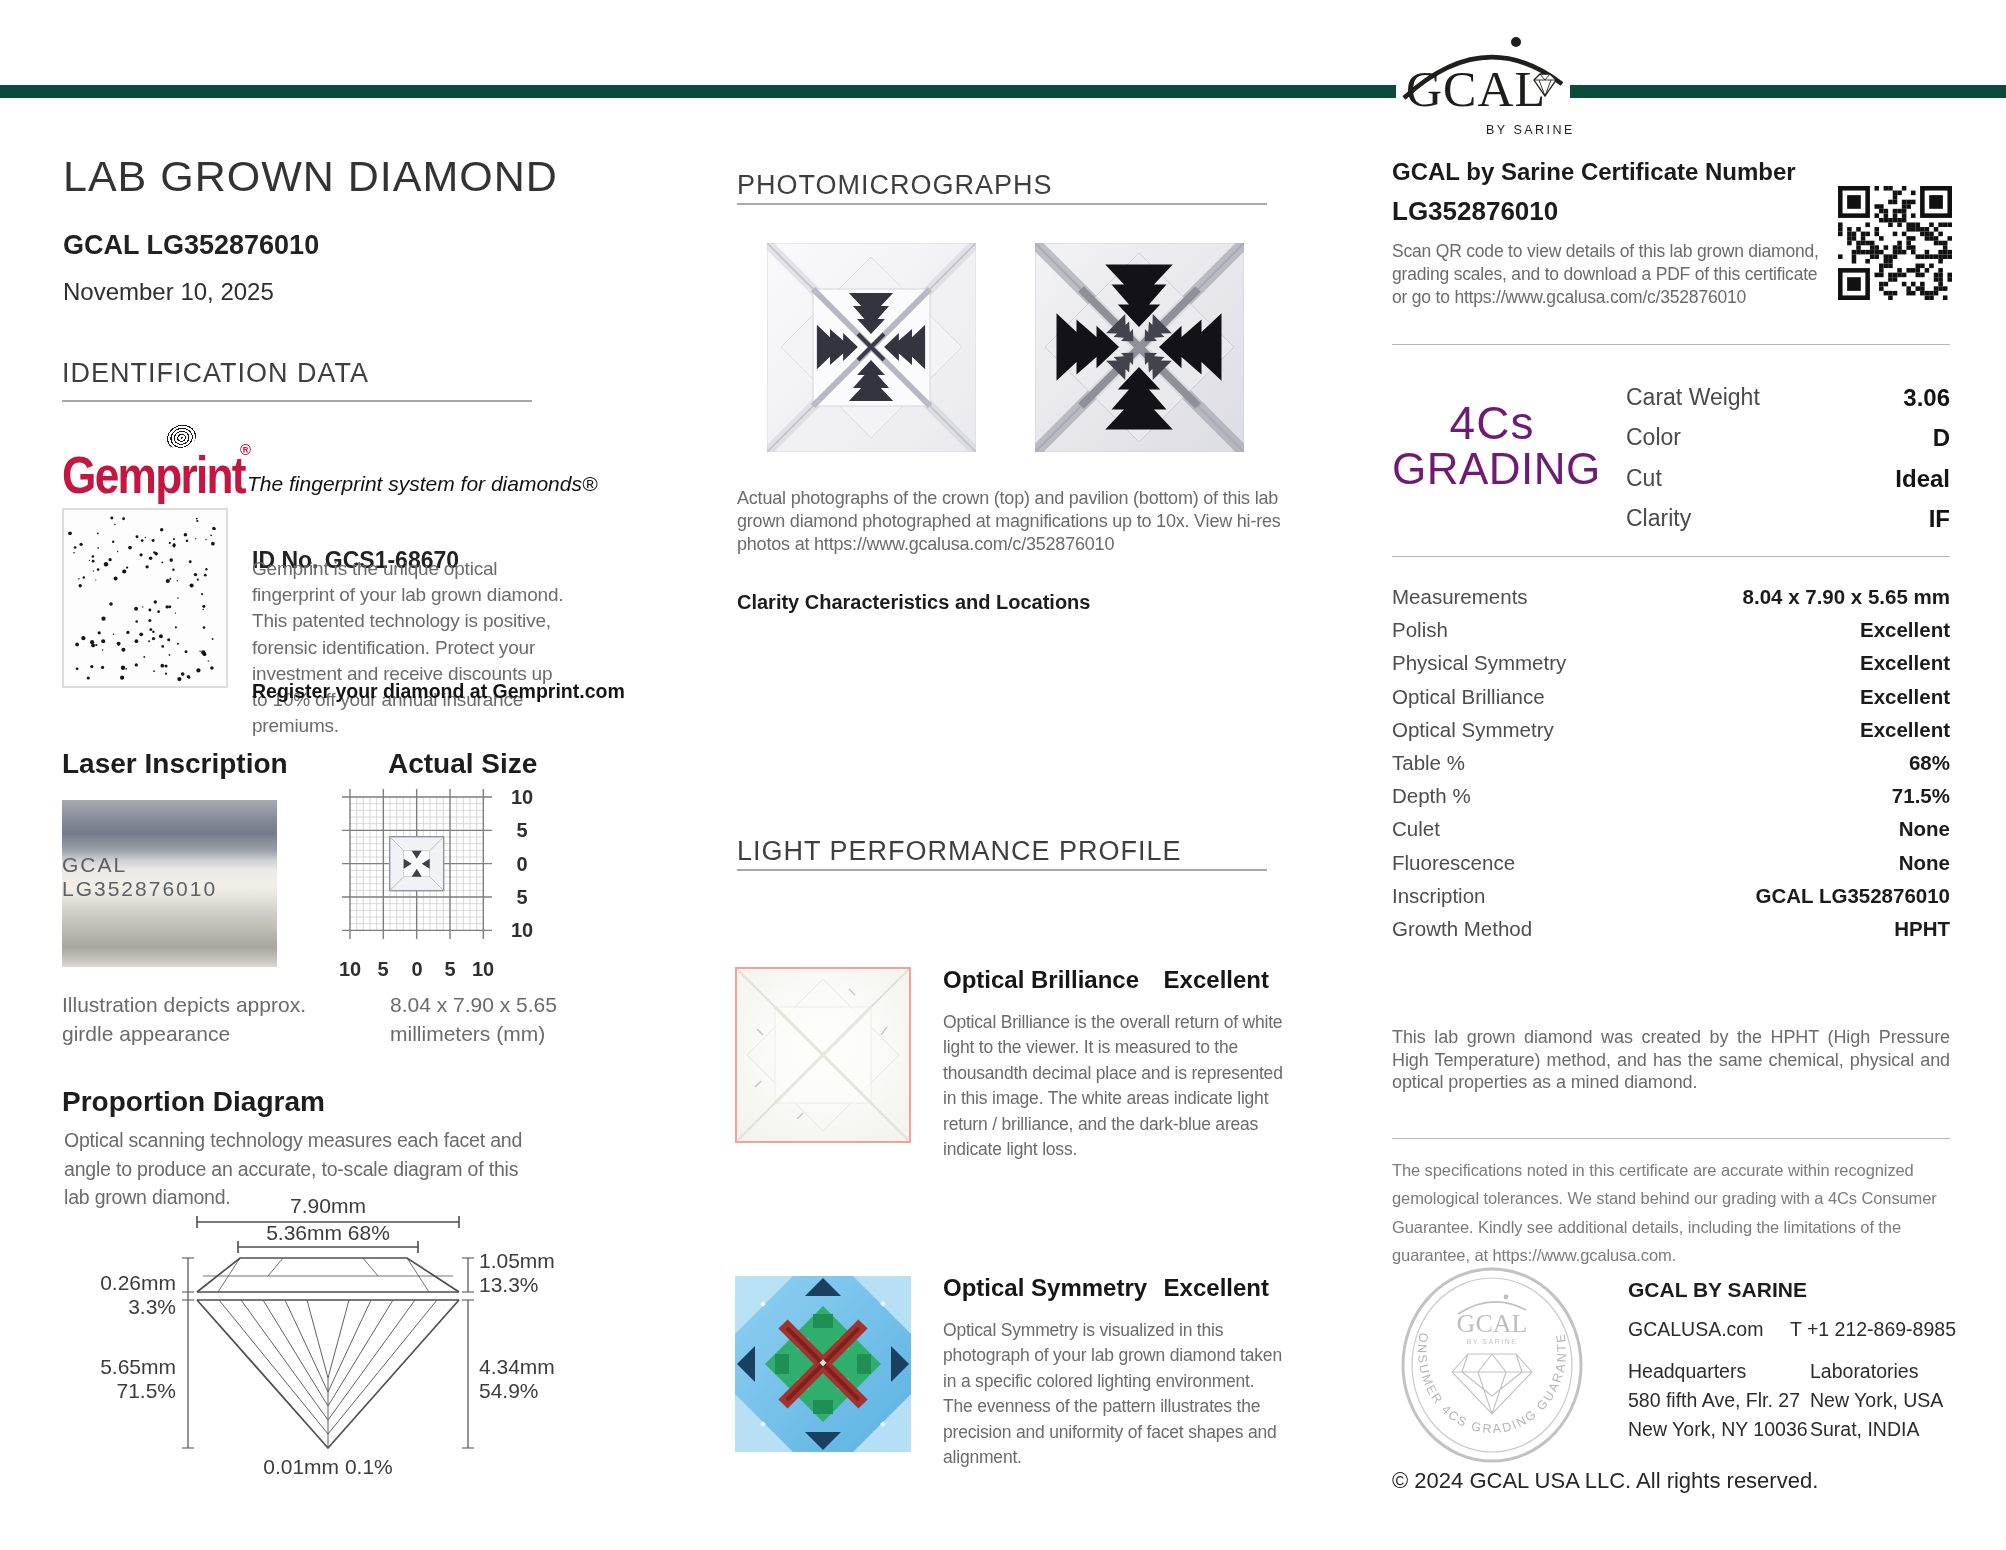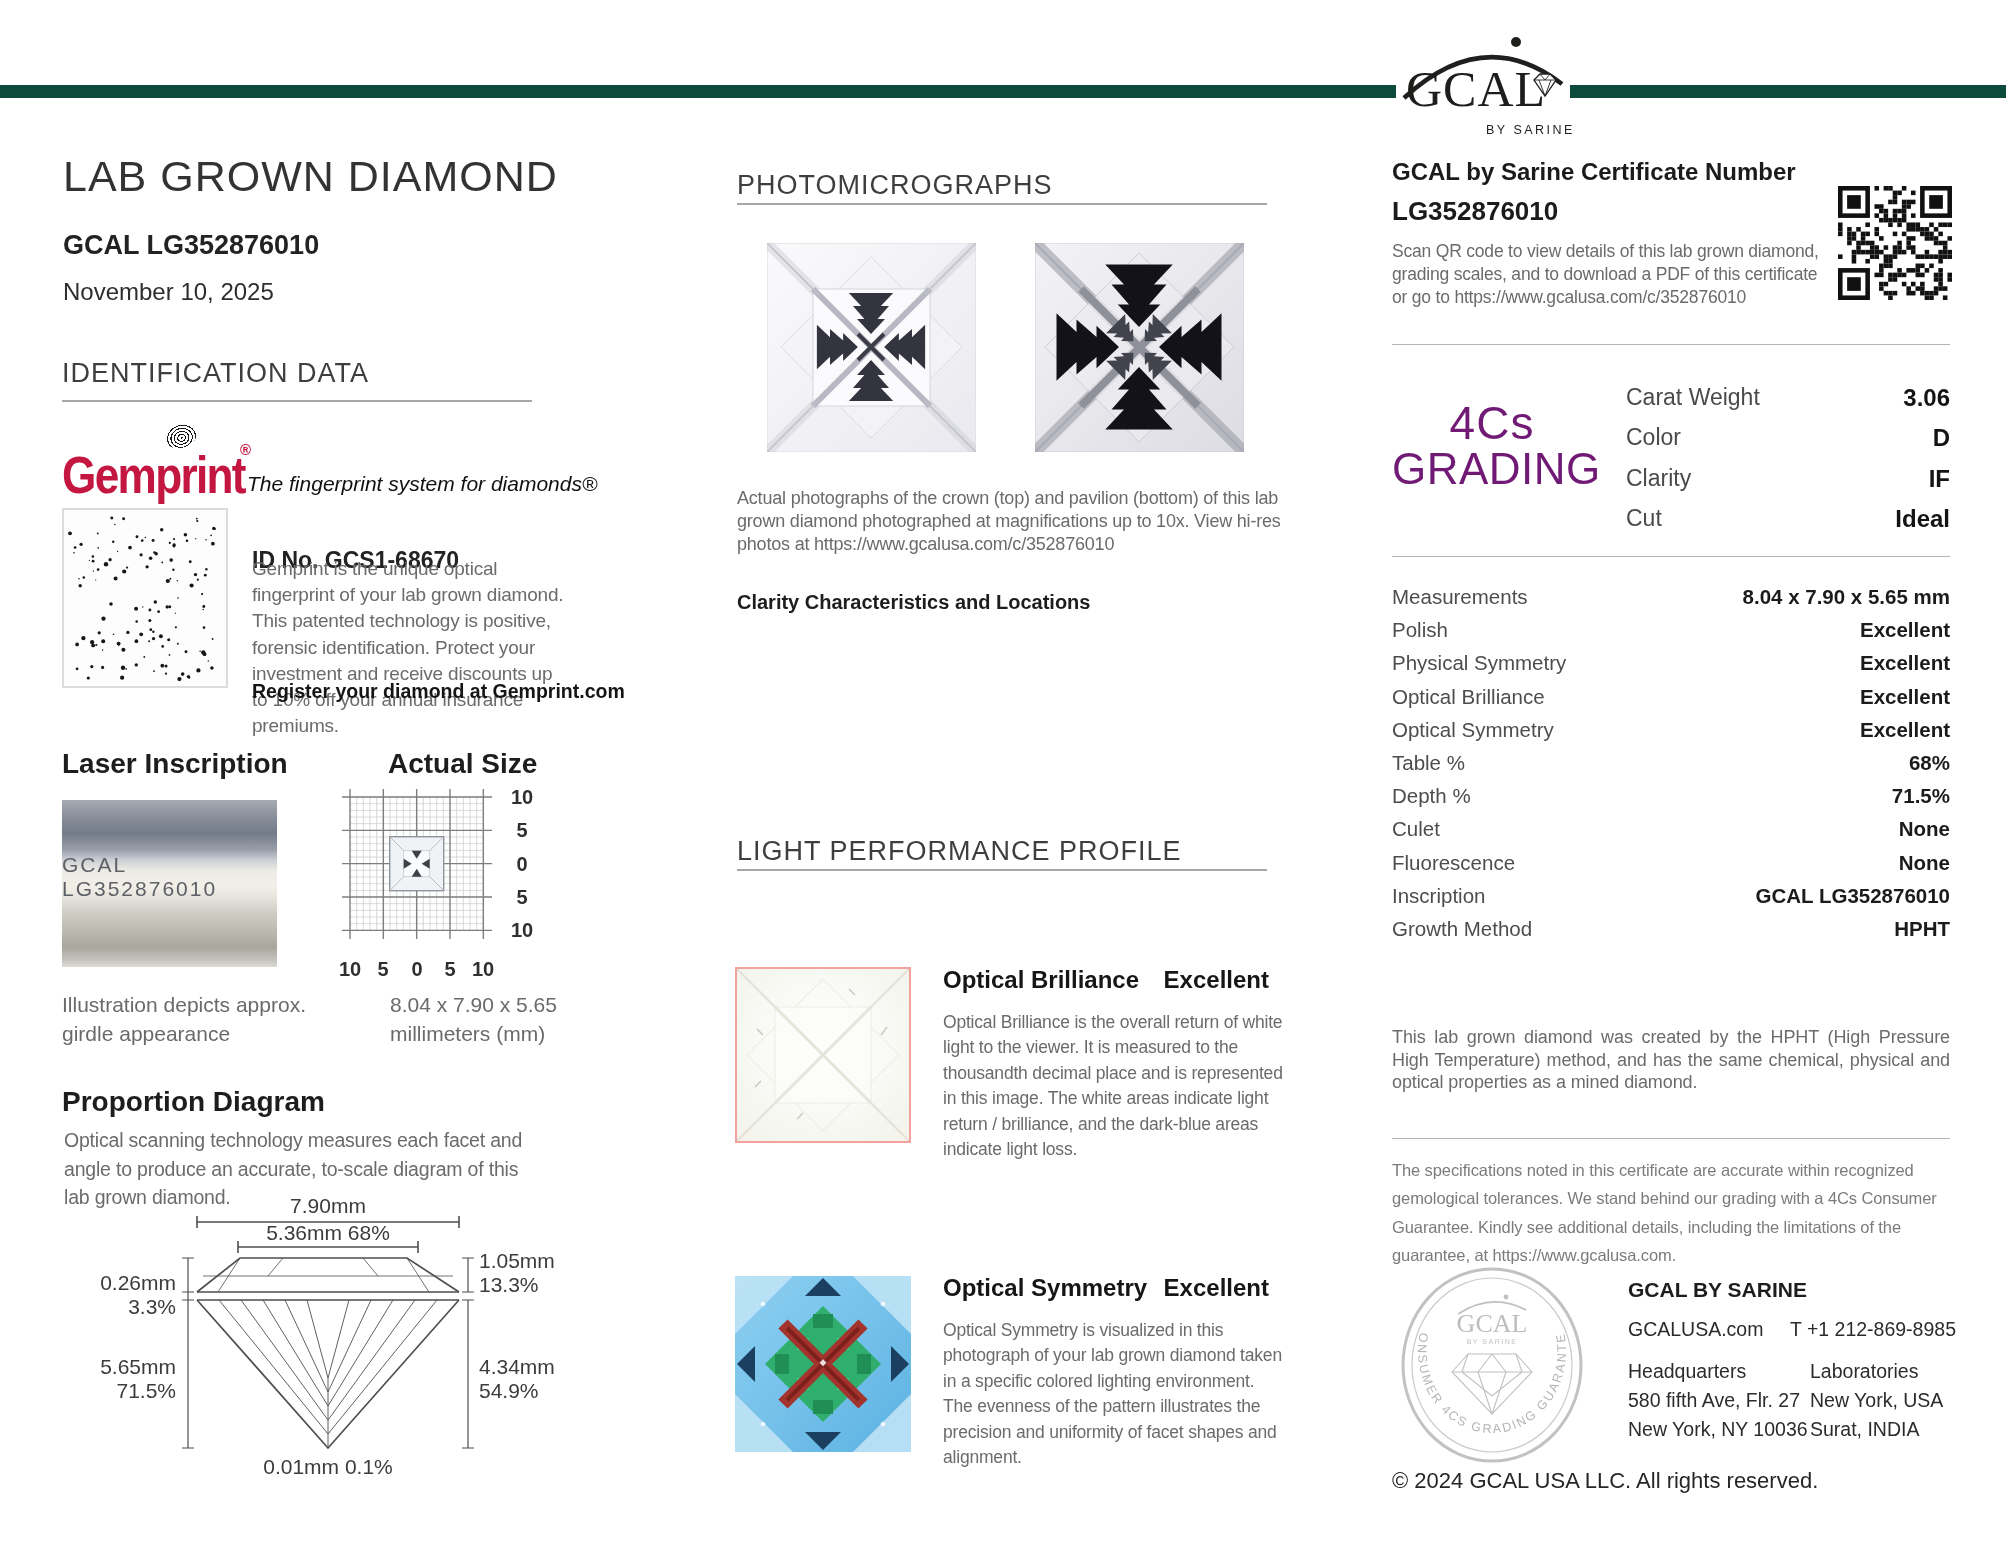--- a/index.html
+++ b/index.html
@@ -664,26 +664,26 @@
 <div class="abs" style="left:1626px;top:384px;width:324px">
   <div class="fourc-row">
     <span class="fourc-label">Carat Weight</span>
     <span class="fourc-value">3.06</span>
   </div>
   <div class="fourc-row">
     <span class="fourc-label">Color</span>
     <span class="fourc-value">D</span>
   </div>
   <div class="fourc-row">
+    <span class="fourc-label">Cut</span>
+    <span class="fourc-value">Ideal</span>
+  </div>
+  <div class="fourc-row">
     <span class="fourc-label">Clarity</span>
     <span class="fourc-value">IF</span>
-  </div>
-  <div class="fourc-row">
-    <span class="fourc-label">Cut</span>
-    <span class="fourc-value">Ideal</span>
   </div>
 </div>
 
 <div class="abs rule-light" style="left:1392px;top:556px;width:558px"></div>
 
 <div class="abs" style="left:1392px;top:585px;width:558px">
   <div class="spec-row">
       <span class="spec-label">Measurements</span>
       <span class="spec-value">8.04 x 7.90 x 5.65 mm</span>
     </div>

